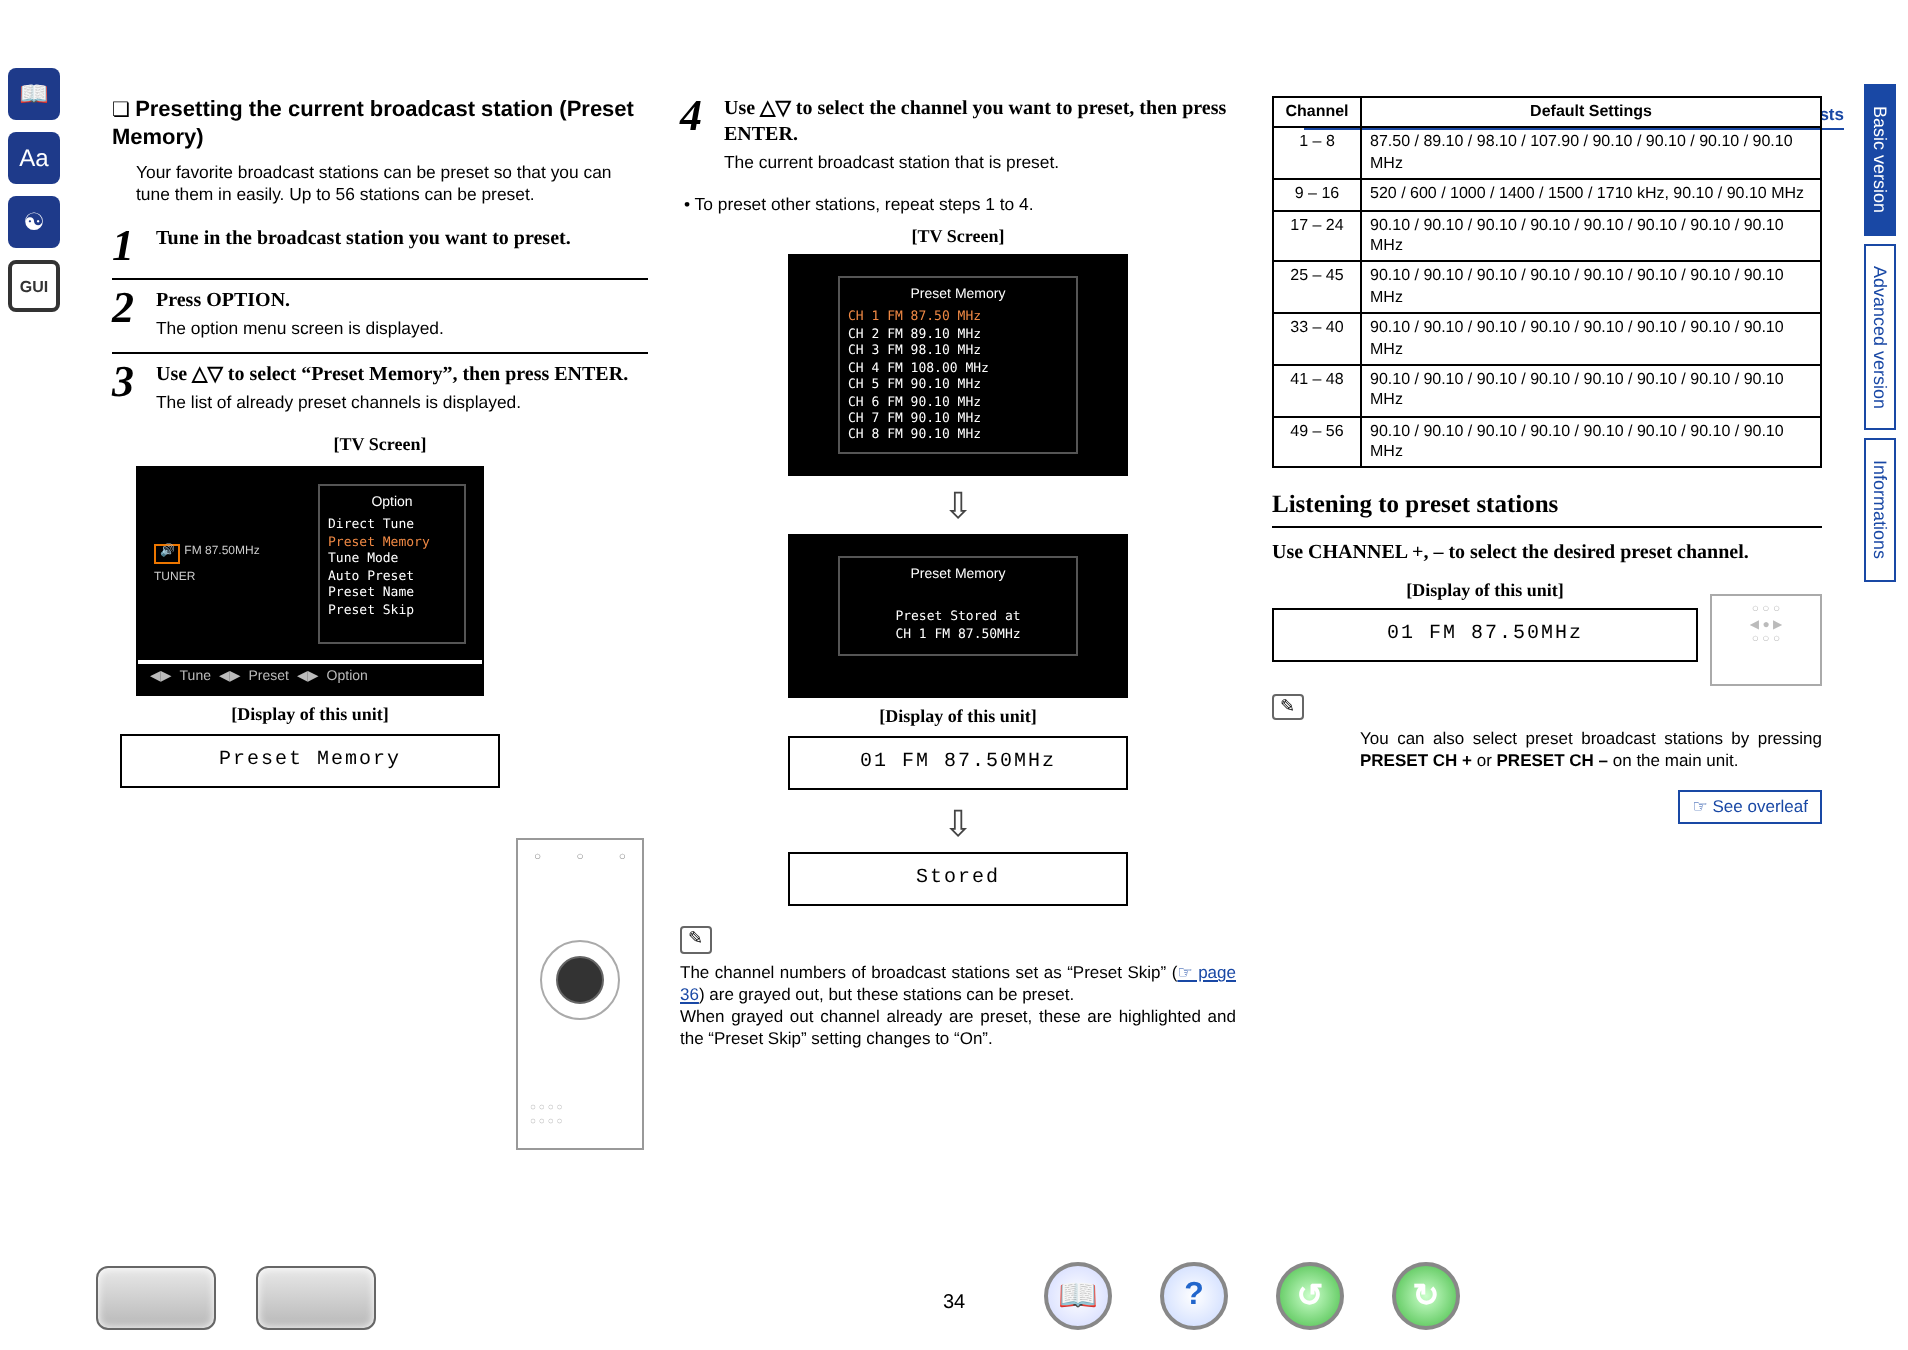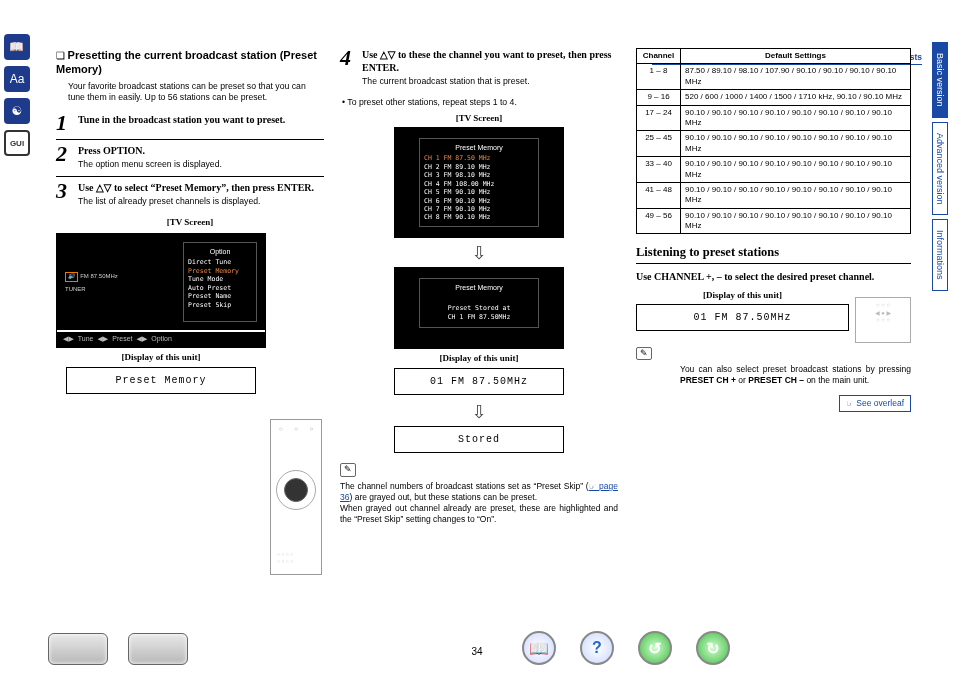--- a/index.html
+++ b/index.html
@@ -129,21 +129,21 @@
       <div class="step-num">3</div>
       <div class="step-text">
         <div class="step-main">Use △▽ to select “Preset Memory”, then press ENTER.</div>
         <div class="step-sub">The list of already preset channels is displayed.</div>
       </div>
     </div>
 
     <div class="label-center">[TV Screen]</div>
     <div style="display:flex; gap:6px; align-items:flex-start;">
       <div style="flex:1;">
-        <div class="tv" style="width:210px;">
+        <div class="tv" style="width:174px;">
           <div class="tv-inner" style="min-height:96px; display:flex; gap:6px; padding:8px;">
             <div style="flex:1; font-size:6px; color:#ccc;">
               <div style="margin-top:30px; border:1px solid #e70; display:inline-block; padding:0 2px;">🔊</div>
               <span>FM  87.50MHz</span>
               <div style="margin-top:4px;">TUNER</div>
             </div>
             <div class="tv-panel" style="margin:0; width:74px;">
               <div class="tv-panel-title">Option</div>
               <div class="tv-line">Direct Tune</div>
               <div class="tv-line hl">Preset Memory</div>
@@ -175,21 +175,21 @@
         <div style="position:absolute;top:58px;left:50%;transform:translateX(-50%);width:24px;height:24px;border:1px solid #666;border-radius:50%;background:#333;"></div>
         <div style="position:absolute;bottom:10px;left:6px;right:6px;font-size:5px;color:#bbb;">○ ○ ○ ○<br>○ ○ ○ ○</div>
       </div>
     </div>
   </div>
 
   <div class="col col2">
     <div class="step" style="border-bottom:none; padding-top:0;">
       <div class="step-num">4</div>
       <div class="step-text">
-        <div class="step-main">Use △▽ to these the channel you want to preset, then press ENTER.</div>
+        <div class="step-main">Use △▽ to select the channel you want to preset, then press ENTER.</div>
         <div class="step-sub">The current broadcast station that is preset.</div>
       </div>
     </div>
     <div style="font-size:8.7px; margin:4px 0 4px 2px;">• To preset other stations, repeat steps 1 to 4.</div>
 
     <div class="label-center">[TV Screen]</div>
     <div class="tv">
       <div class="tv-inner">
         <div class="tv-panel">
           <div class="tv-panel-title">Preset Memory</div>

